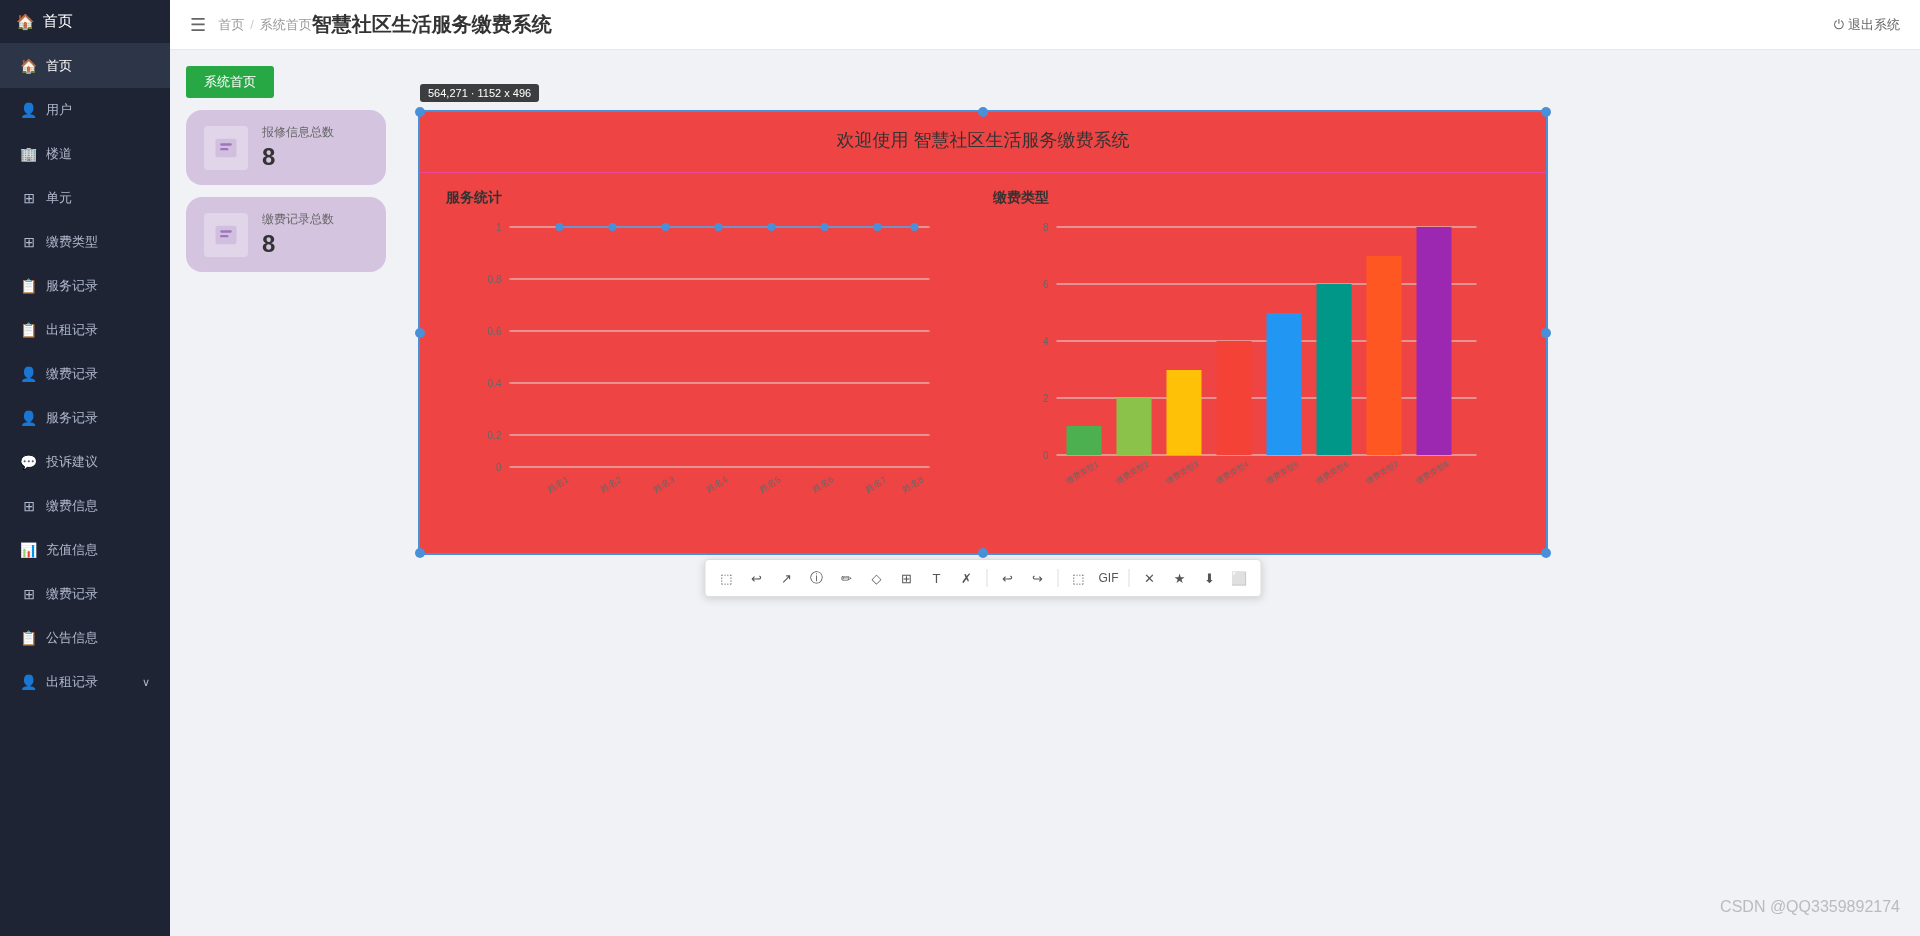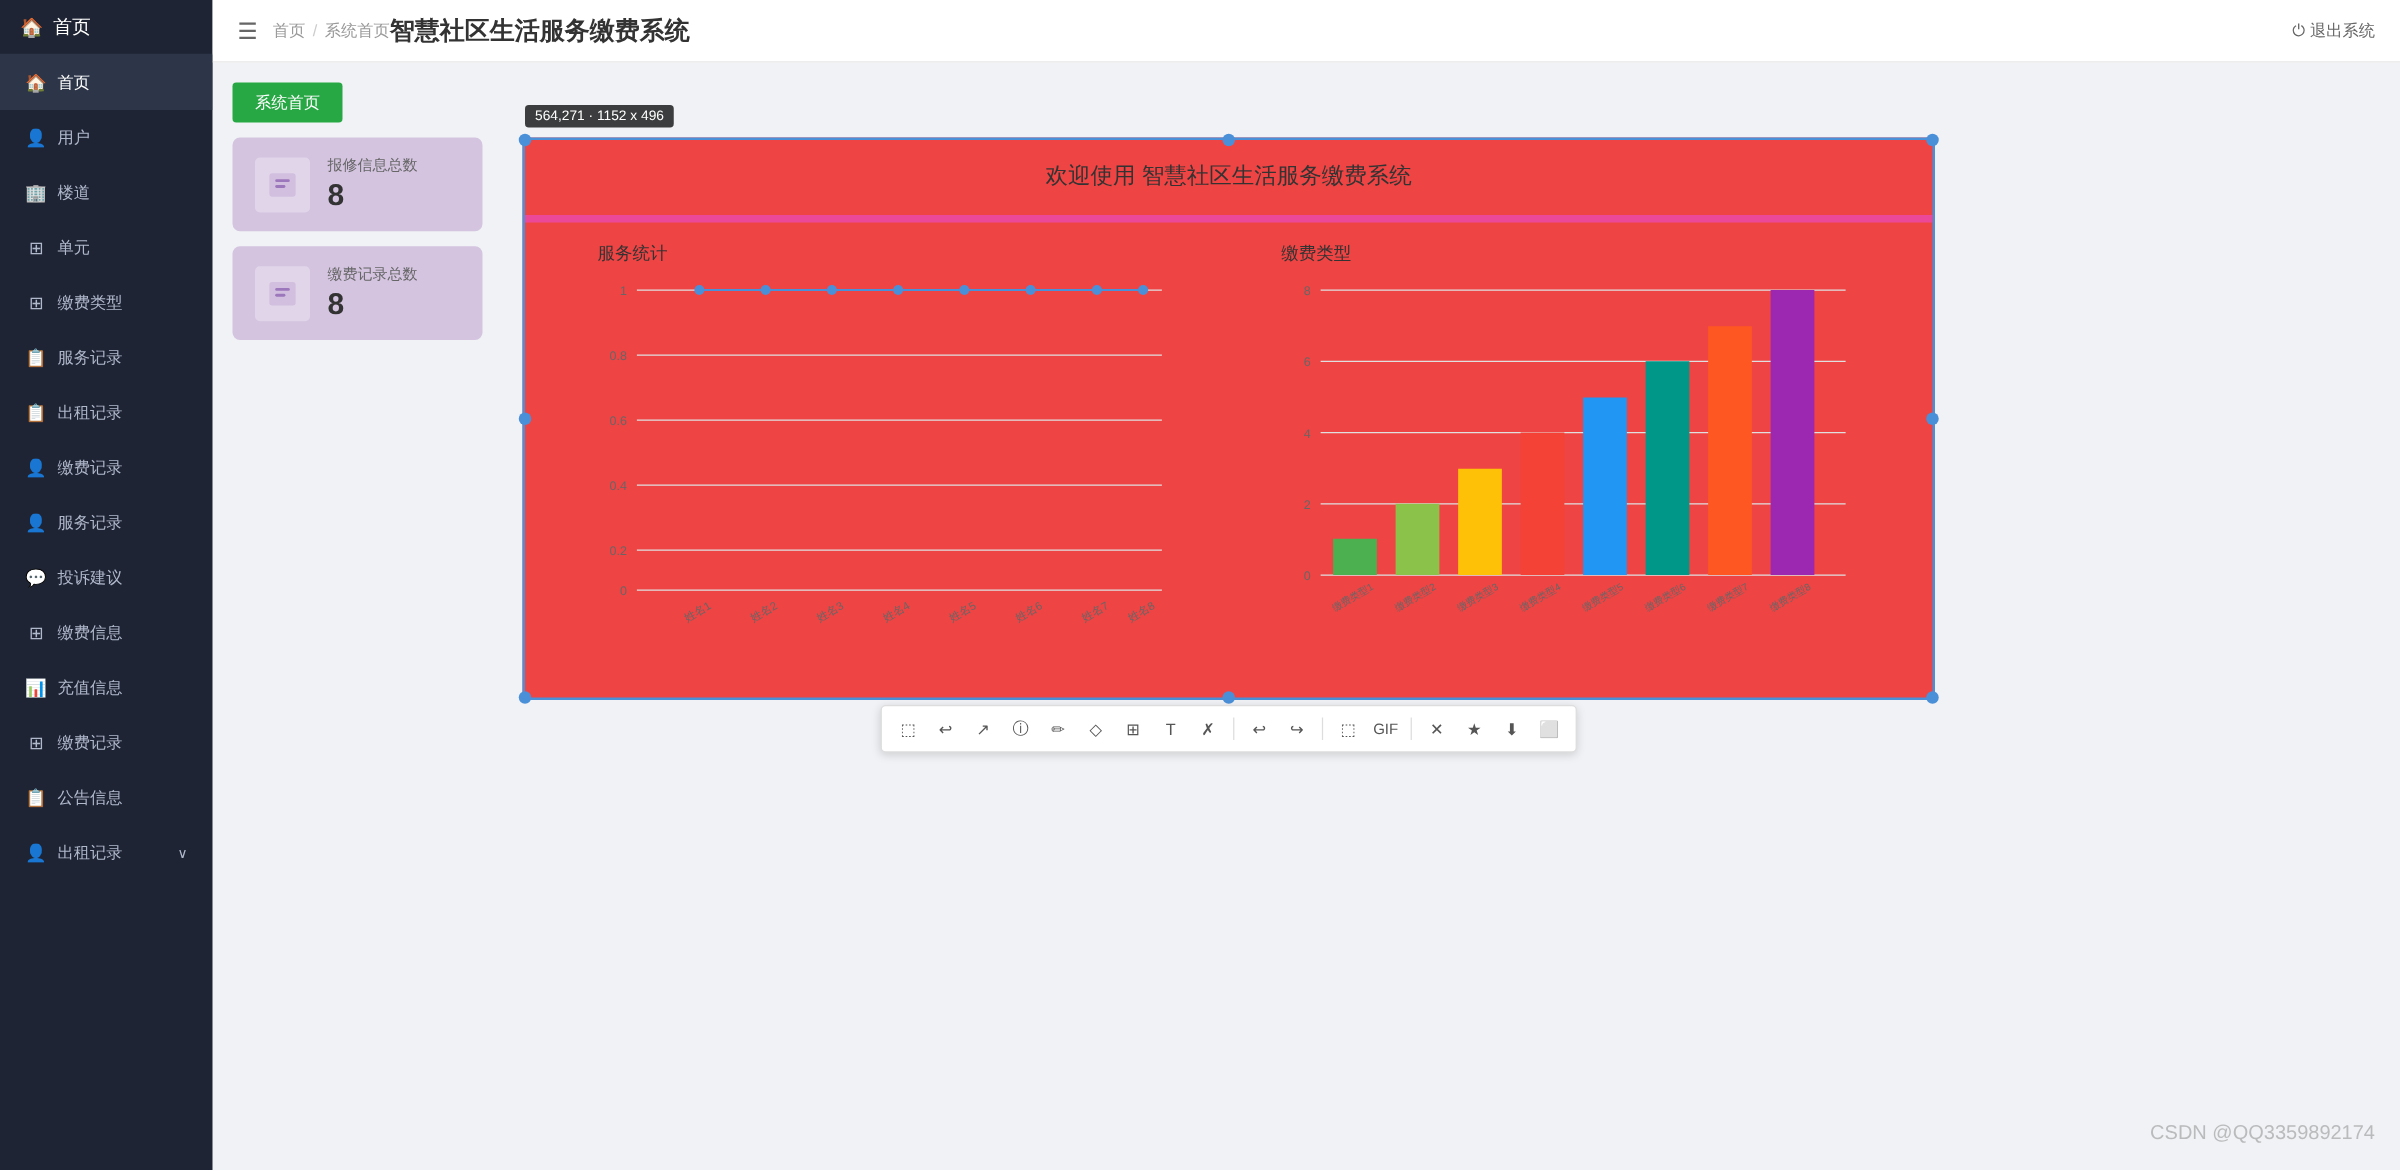--- a/index.html
+++ b/index.html
@@ -91,21 +91,21 @@
       background: #28a745;
       color: #fff;
       border: none;
       padding: 7px 18px;
       font-size: 13px;
       border-radius: 3px;
       cursor: pointer;
     }
     .stat-card {
       background: #d4c4e0;
-      border-radius: 6px;
+      border-radius: 16px;
       padding: 14px 18px;
       width: 200px;
       display: flex;
       align-items: center;
       gap: 14px;
     }
     .stat-icon {
       font-size: 28px;
       color: #a07fbb;
       background: rgba(255,255,255,0.3);
@@ -148,39 +148,38 @@
       border-radius: 3px;
       white-space: nowrap;
     }
 
     
     .welcome-text {
       text-align: center;
       font-size: 18px;
       color: #333;
       padding: 16px 0 20px;
-      border-bottom: 6px solid #ec4899;
+      border-bottom: 1px solid #ec4899;
     }
 
     
     .charts-row {
       display: flex;
       gap: 0;
       padding: 16px;
     }
     .chart-section {
       flex: 1;
       padding: 0 10px;
     }
     .chart-title {
       font-size: 14px;
       color: #333;
       margin-bottom: 10px;
-      font-weight: 400;
-      margin-left: 32px;
+      font-weight: 700;
     }
     .chart-container {
       width: 100%;
       height: 320px;
     }
 
     
     .overlay-toolbar {
       position: absolute;
       bottom: -44px;

